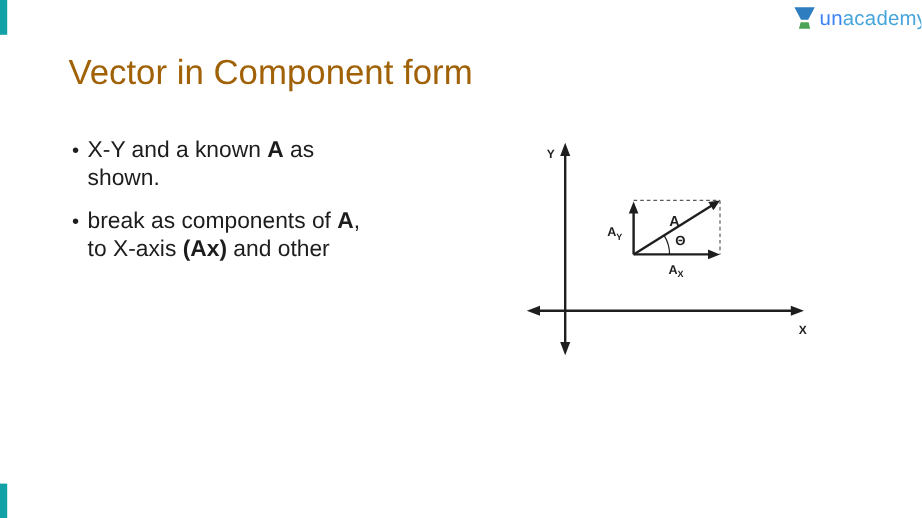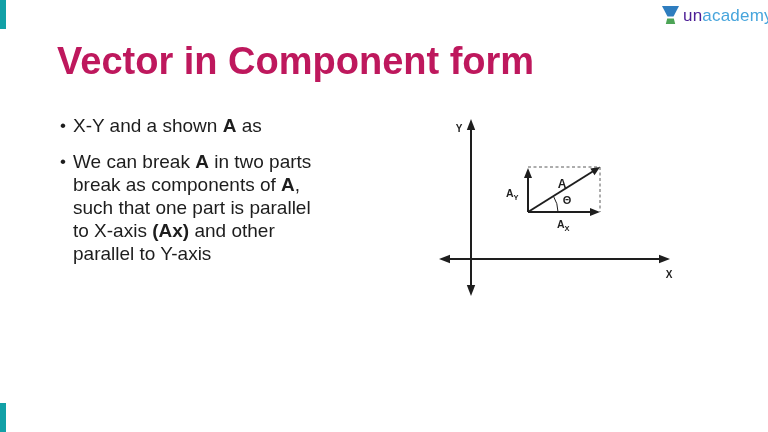--- a/index.html
+++ b/index.html
@@ -18,22 +18,22 @@
   .accent-bottom { bottom: 0; }
 
   .logo {
     position: absolute; top: 4px; left: 661px;
     display: flex; align-items: center; gap: 3px;
   }
   .logo-word { font-size: 17px; line-height: 21px; letter-spacing: 0.2px; }
 
   .title {
     position: absolute; left: 57px; top: 42px;
-    font-size: 38px; line-height: 38px; font-weight: 700;
-    color: #be185d; white-space: nowrap;
+    font-size: 29px; line-height: 38px; font-weight: 400;
+    color: #a16207; white-space: nowrap;
   }
 
   .bullets {
     position: absolute; left: 60px; top: 114px; width: 330px;
     font-size: 19px; line-height: 23px; color: #1d1d1d;
   }
   .bullet { display: flex; margin-bottom: 13px; }
   .bullet .marker { width: 13px; flex: 0 0 13px; line-height: 23px; font-size: 17px; }
   .bullet .line { white-space: nowrap; }
   .b { font-weight: bold; }
@@ -53,40 +53,38 @@
 <div class="stage">
 
   <div class="accent-bar accent-top" style="background: rgb(18, 161, 167);"></div>
   <div class="accent-bar accent-bottom" style="background: rgb(18, 161, 167);"></div>
 
   <div class="logo">
     <svg width="19" height="22" viewBox="0 0 19 22">
       <polygon points="1,2 18,2 12.5,12.5 6.5,12.5" fill="#2e7dbf"></polygon>
       <polygon points="6.2,14.5 12.8,14.5 14.2,20 4.8,20" fill="#4ca456"></polygon>
     </svg>
-    <span class="logo-word"><span style="color: #4c1d95;">un</span><span style="color: rgb(71, 165, 220);">academy</span></span>
+    <span class="logo-word"><span style="color: #3b82f6;">un</span><span style="color: rgb(71, 165, 220);">academy</span></span>
   </div>
 
   <div class="title">Vector in Component form</div>
 
   <div class="bullets">
       <div class="bullet">
         <span class="marker">•</span>
         <div>
-          <div class="line"><span>X-Y and a shown </span><span class="b">A</span><span> as</span></div>
+          <div class="line"><span>X-Y and a known </span><span class="b">A</span><span> as</span></div>
+          <div class="line"><span>shown.</span></div>
         </div>
       </div>
       <div class="bullet">
         <span class="marker">•</span>
         <div>
-          <div class="line"><span>We can break </span><span class="b">A</span><span> in two parts</span></div>
           <div class="line"><span>break as components of </span><span class="b">A</span><span>,</span></div>
-          <div class="line"><span>such that one part is parallel</span></div>
           <div class="line"><span>to X-axis </span><span class="b">(Ax)</span><span> and other</span></div>
-          <div class="line"><span>parallel to Y-axis</span></div>
         </div>
       </div>
     </div>
 
   <svg class="diagram" viewBox="0 0 250 200">
 
     <line x1="41" y1="18" x2="41" y2="177" stroke="#1e1e1e" stroke-width="2"></line>
     <polygon points="41,9 36.8,20 45.2,20" fill="#1e1e1e"></polygon>
     <polygon points="41,186 36.8,175 45.2,175" fill="#1e1e1e"></polygon>
     <text x="29" y="22" text-anchor="middle" font-size="10" font-weight="bold">Y</text>

